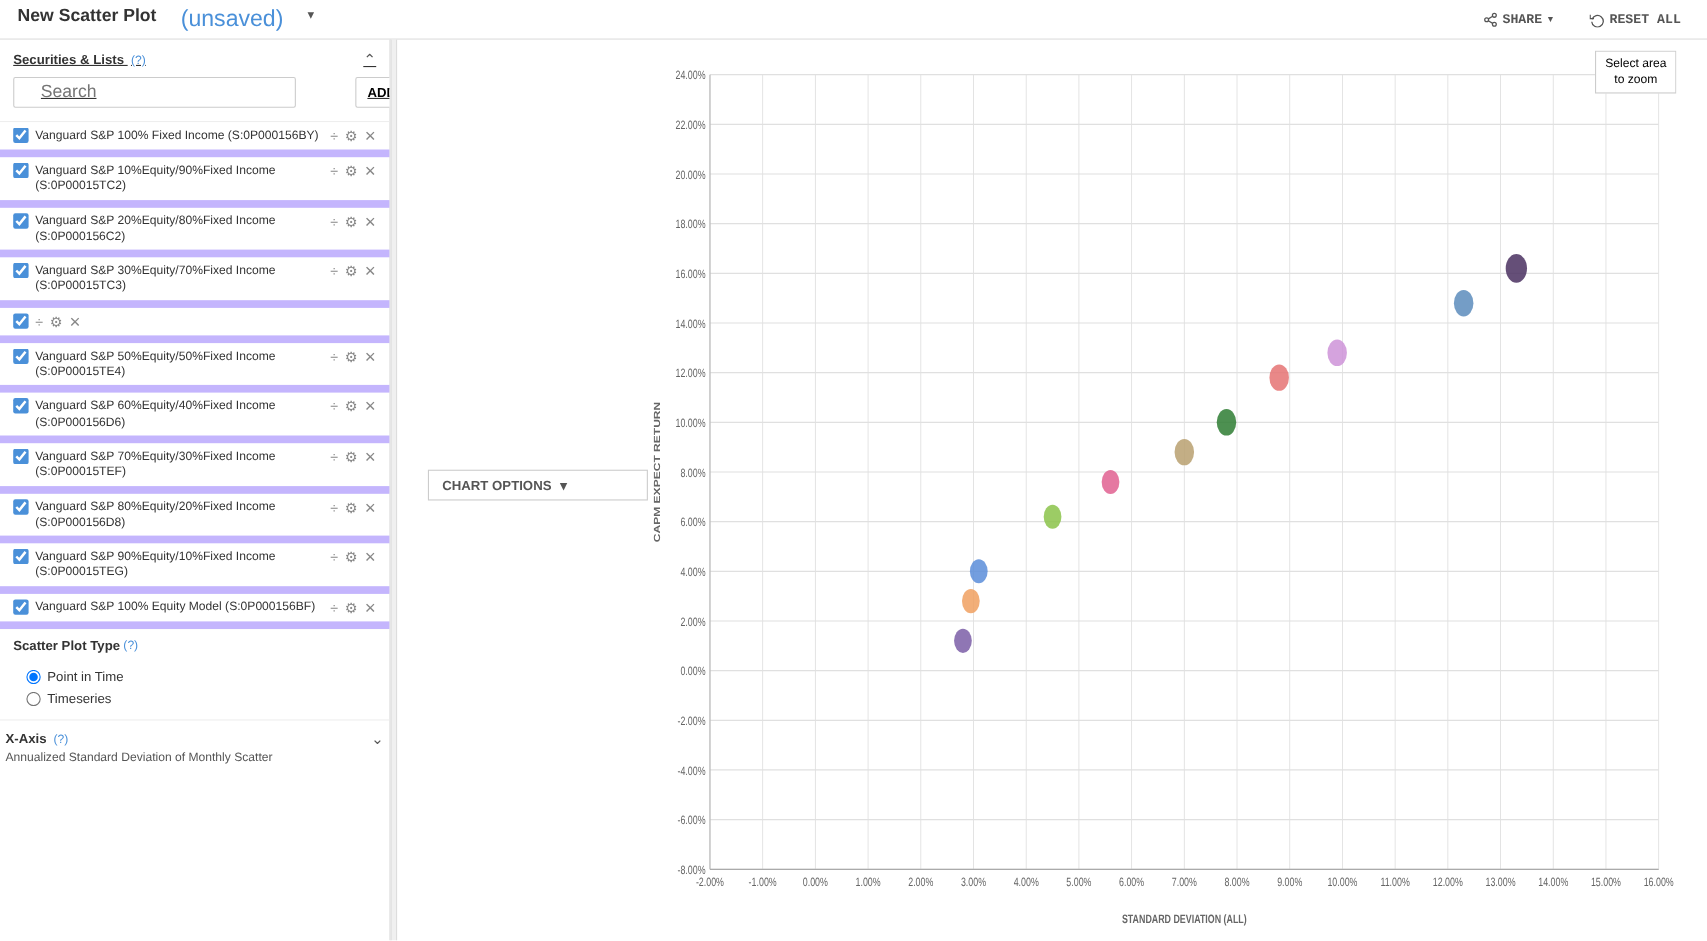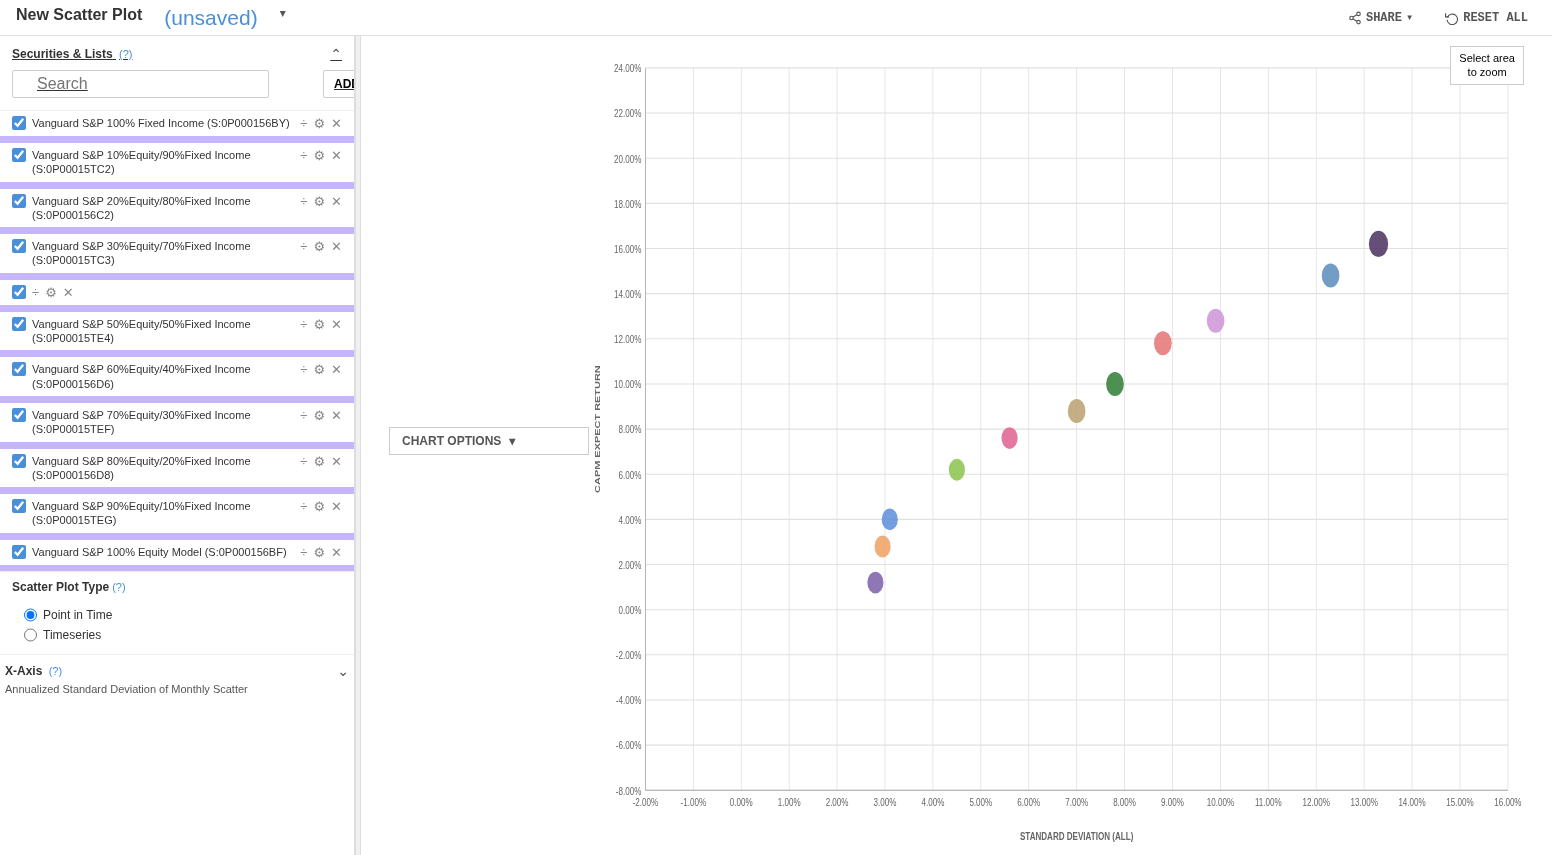--- a/index.html
+++ b/index.html
@@ -171,20 +171,21 @@
 
     
     .radio-group {
       display: flex;
       flex-direction: column;
       gap: 6px;
       padding: 8px 12px;
     }
     .radio-label {
       display: flex;
+      align-items: center;
       gap: 6px;
       font-size: 12px;
       cursor: pointer;
     }
     .radio-label input { cursor: pointer; }
 
     
     .xaxis-section {
       padding: 8px 5px;
       border-top: 1px solid #eee;

